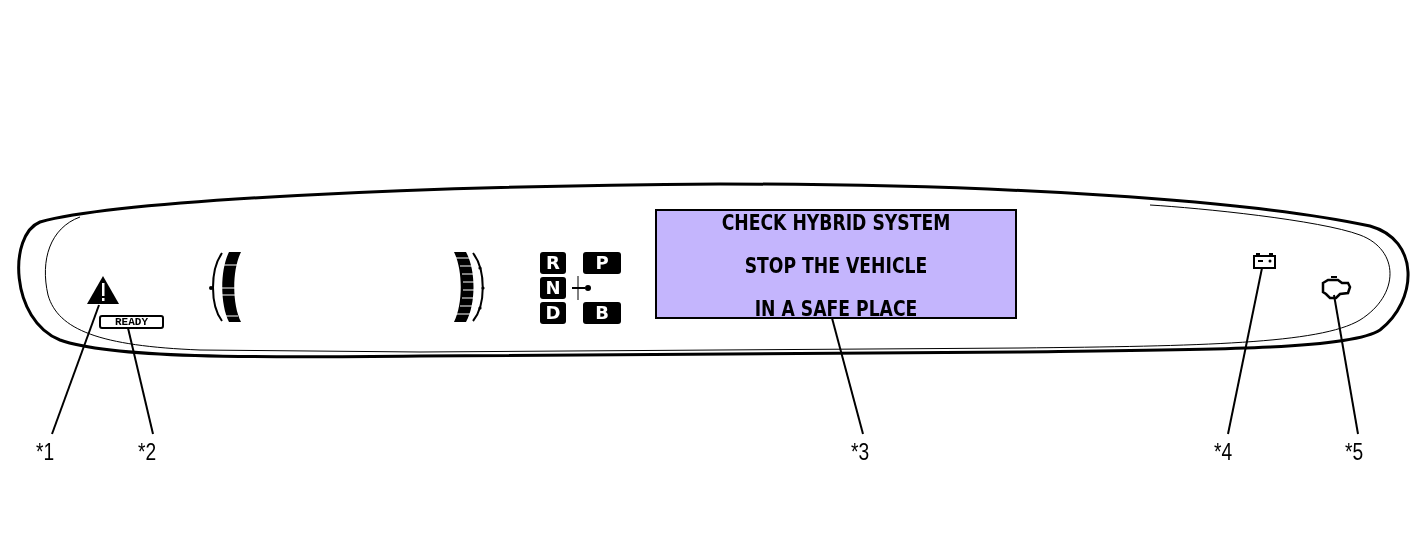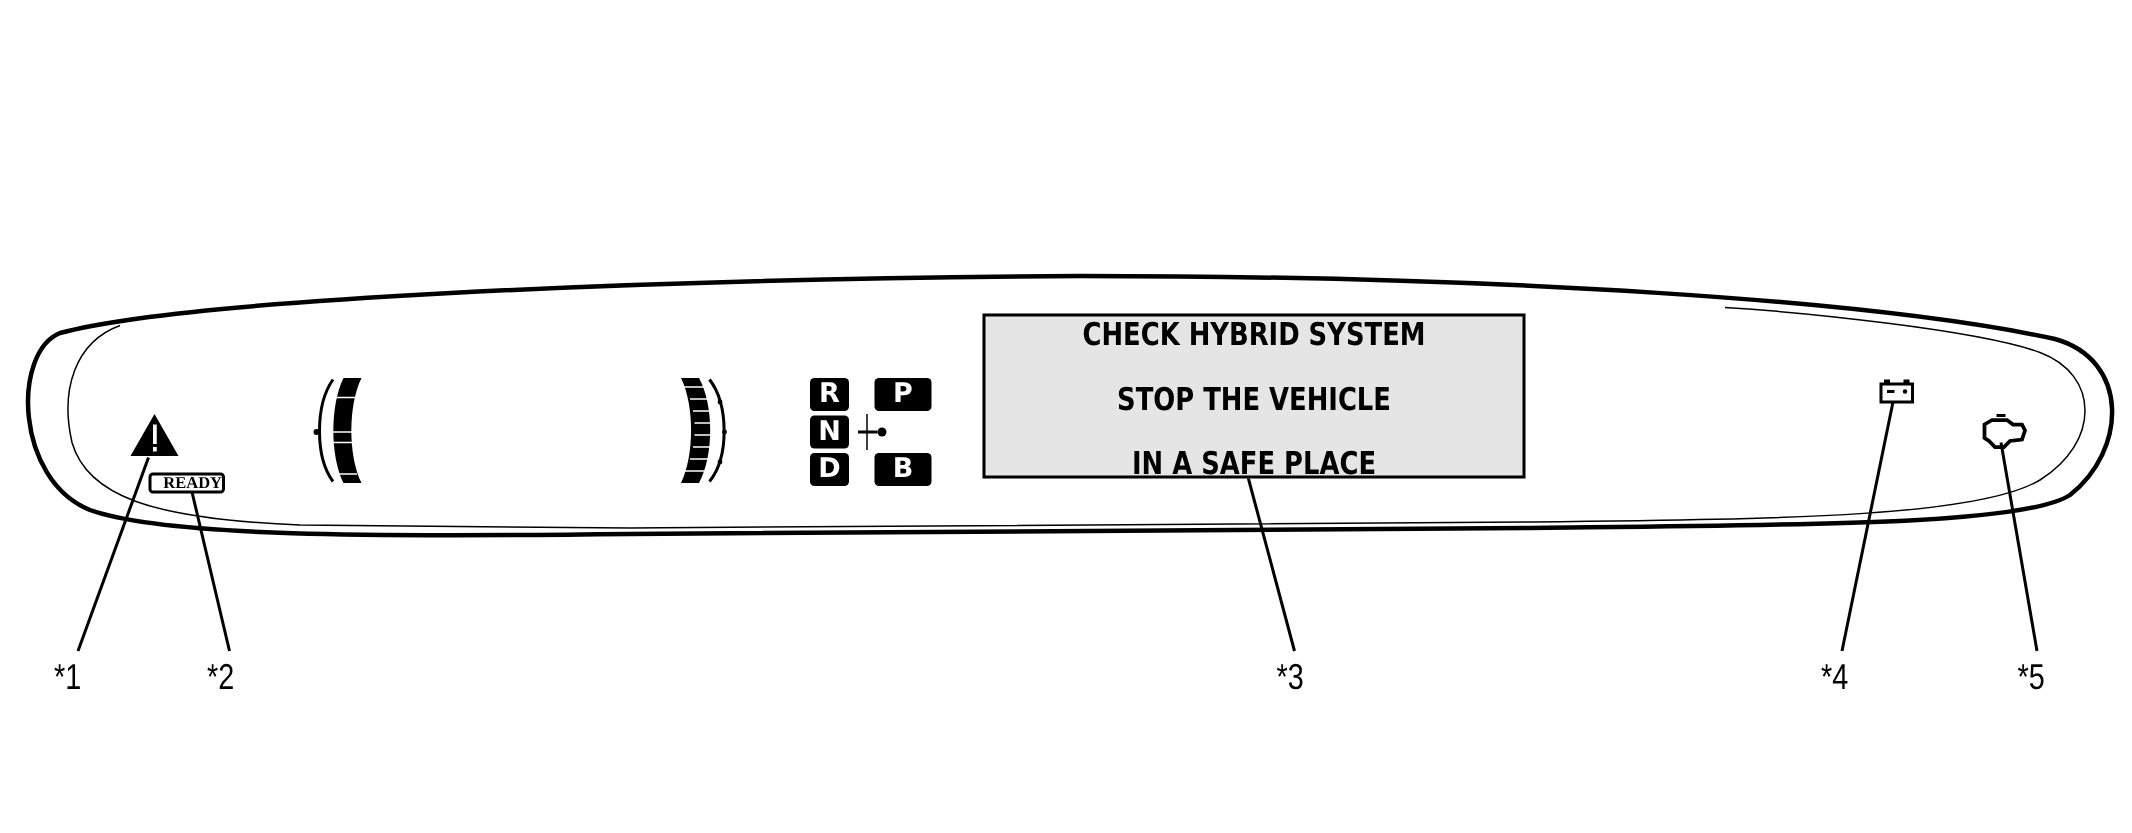--- a/index.html
+++ b/index.html
@@ -1,24 +1,24 @@
 <!DOCTYPE html>
 <html><head>
 <meta charset="utf-8">
 <style>
   html,body{margin:0;padding:0;background:#fff;}
   body{width:1421px;height:555px;position:relative;overflow:hidden;font-family:"Liberation Sans",sans-serif;}
   svg.base{position:absolute;left:0;top:0;}
-  .msg{position:absolute;left:655px;top:209px;width:362px;height:110px;border:2px solid #000;box-sizing:border-box;background:#e5e5e5;padding-left:20px;}
+  .msg{position:absolute;left:655px;top:209px;width:362px;height:110px;border:2px solid #000;box-sizing:border-box;background:#c4b5fd;padding-left:20px;}
   .msg div{position:absolute;left:0;width:100%;text-align:center;font-family:"DejaVu Sans",sans-serif;font-weight:bold;font-size:21px;letter-spacing:0px;transform:scaleX(0.82);color:#000;line-height:24px;}
   .l1{top:0px;}
   .l2{top:43px;}
   .l3{top:86px;}
   .callout{position:absolute;font-family:"Liberation Sans",sans-serif;font-size:24px;color:#000;transform:scaleX(0.8);transform-origin:left top;}
-  .ready{position:absolute;left:99px;top:315px;width:51px;height:14px;border:2px solid #000;border-radius:3px;box-sizing:border-box;font-family:Liberation Serif, serif;font-weight:bold;font-size:11px;line-height:11px;text-align:right;}
+  .ready{position:absolute;left:99px;top:315px;width:65px;height:14px;border:2px solid #000;border-radius:3px;box-sizing:border-box;font-family:Liberation Mono, monospace;font-weight:bold;font-size:11px;line-height:11px;text-align:center;}
   .gear{position:absolute;width:26px;height:22px;background:#000;border-radius:3px;color:#fff;font-family:"DejaVu Sans",sans-serif;font-weight:bold;font-size:18px;line-height:22px;text-align:center;}
 </style>
 </head>
 <body>
 
 <svg class="base" width="1421" height="555" viewBox="0 0 1421 555">
 
   <path d="M40,222 C120,200 420,186 720,184 C1000,184 1250,200 1370,226 C1420,240 1418,300 1380,330 C1350,350 1200,350 1020,352 L420,356 C250,358 110,358 60,340 C10,320 8,235 40,222 Z" fill="none" stroke="#000" stroke-width="3"></path>
 
   <path d="M80,217 C50,228 40,260 48,295 C58,330 100,346 200,350 L420,352 L1020,348 C1200,346 1320,344 1360,320 C1400,295 1400,250 1360,235 C1320,220 1200,208 1150,205" fill="none" stroke="#000" stroke-width="1"></path>

